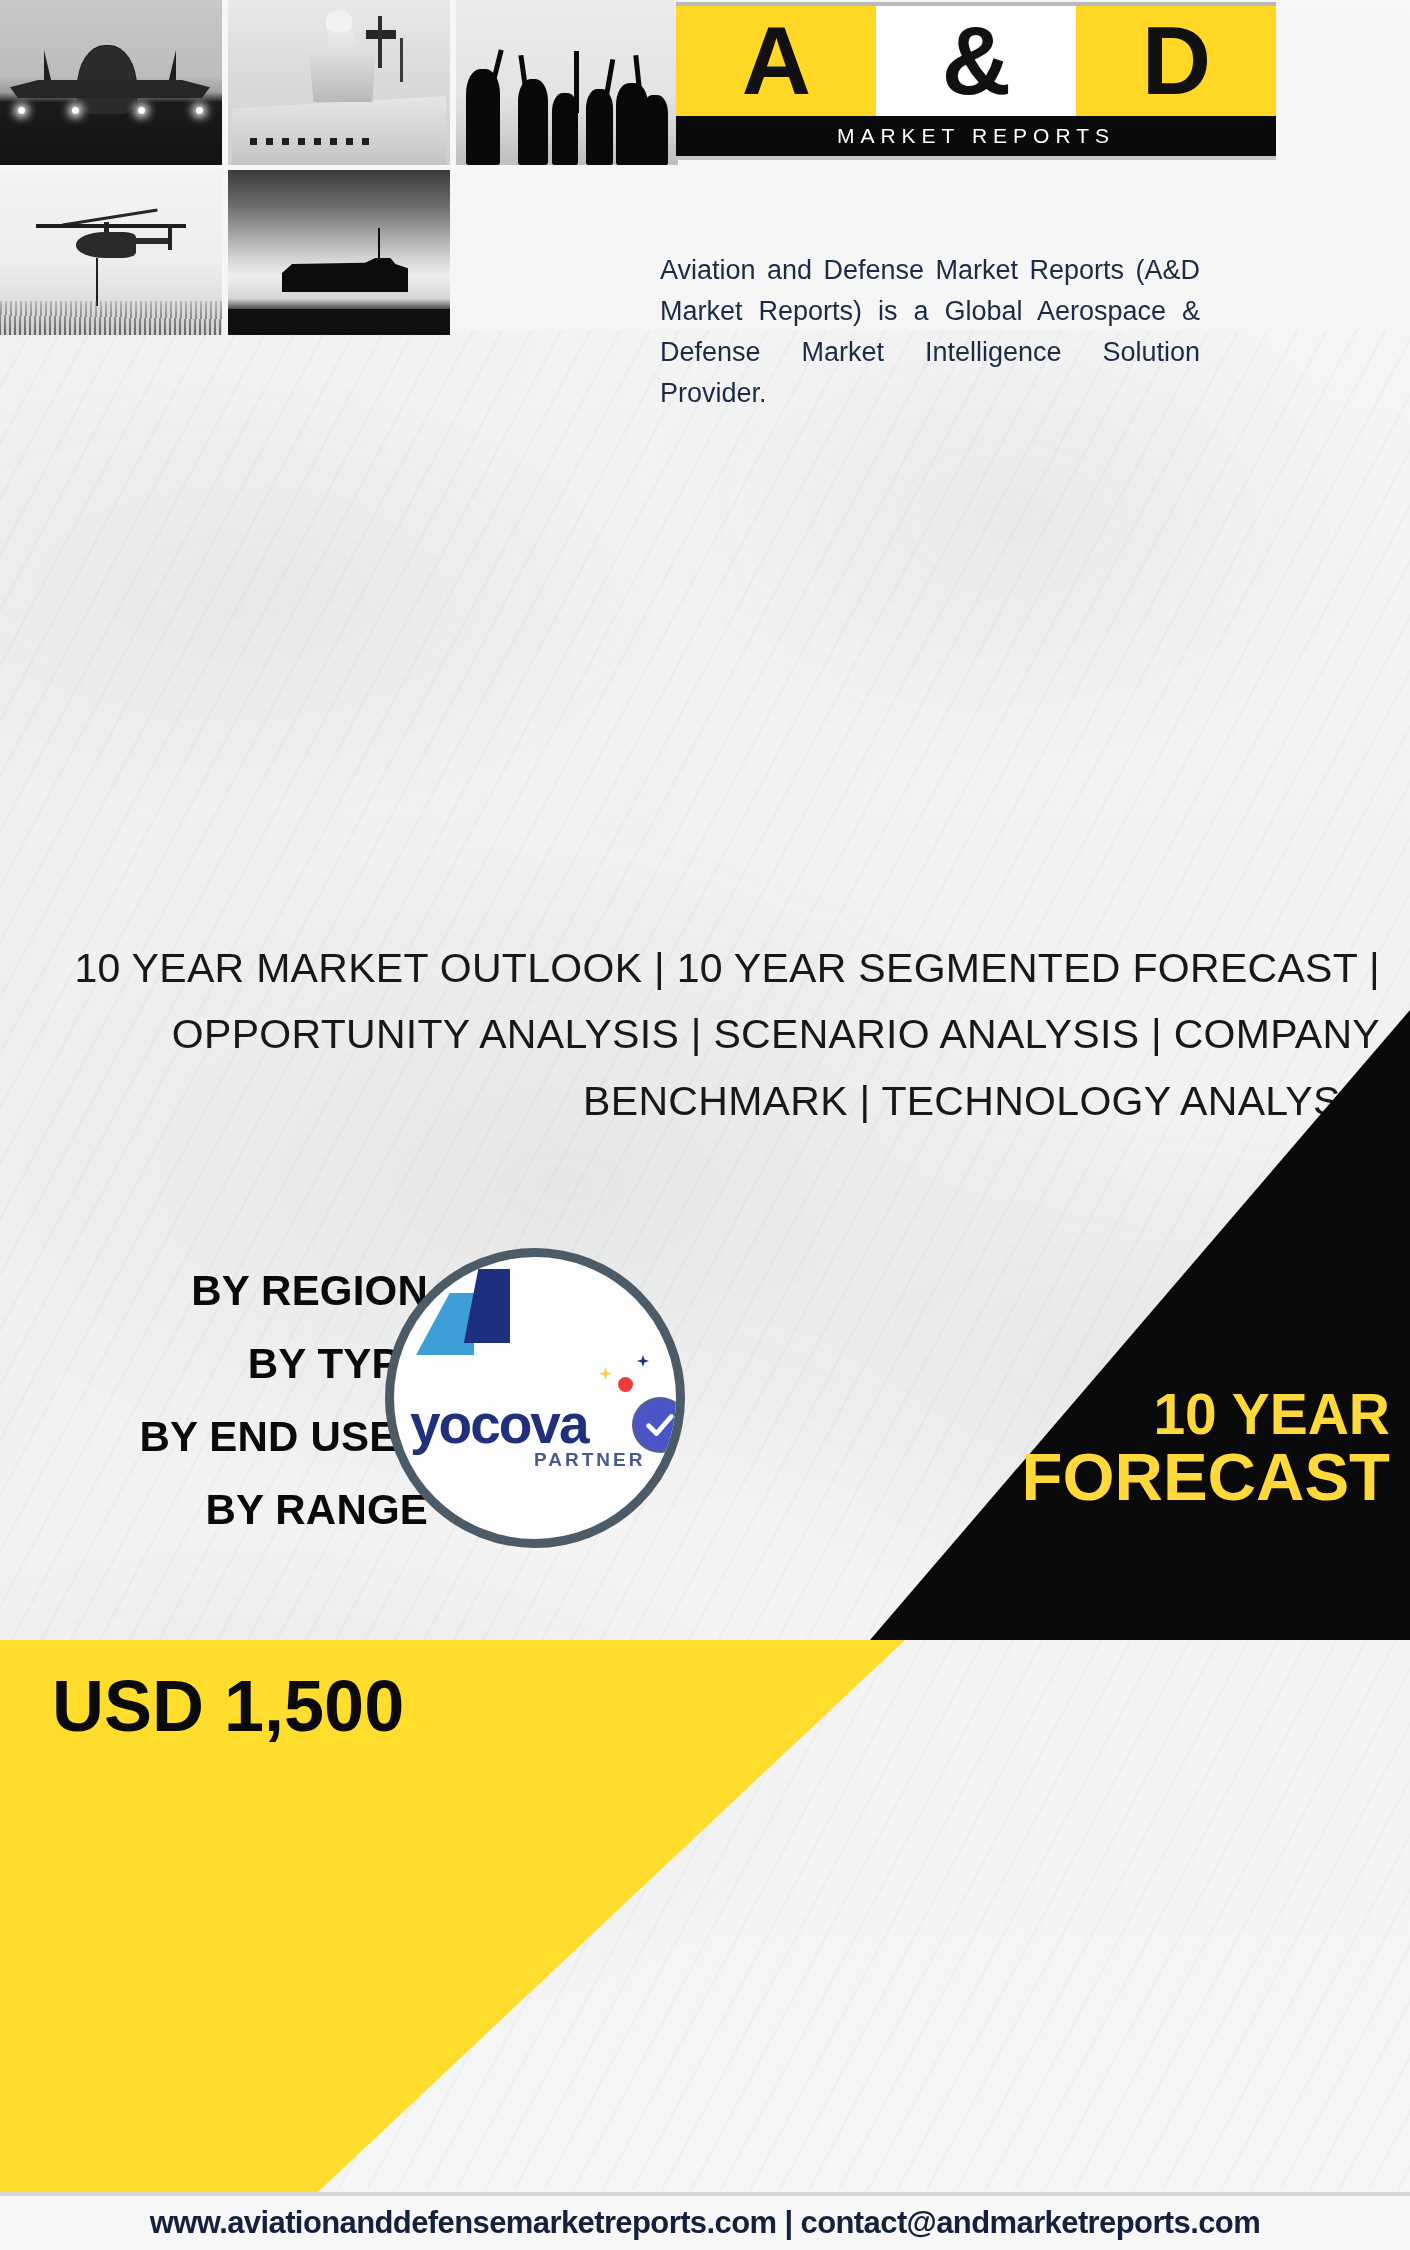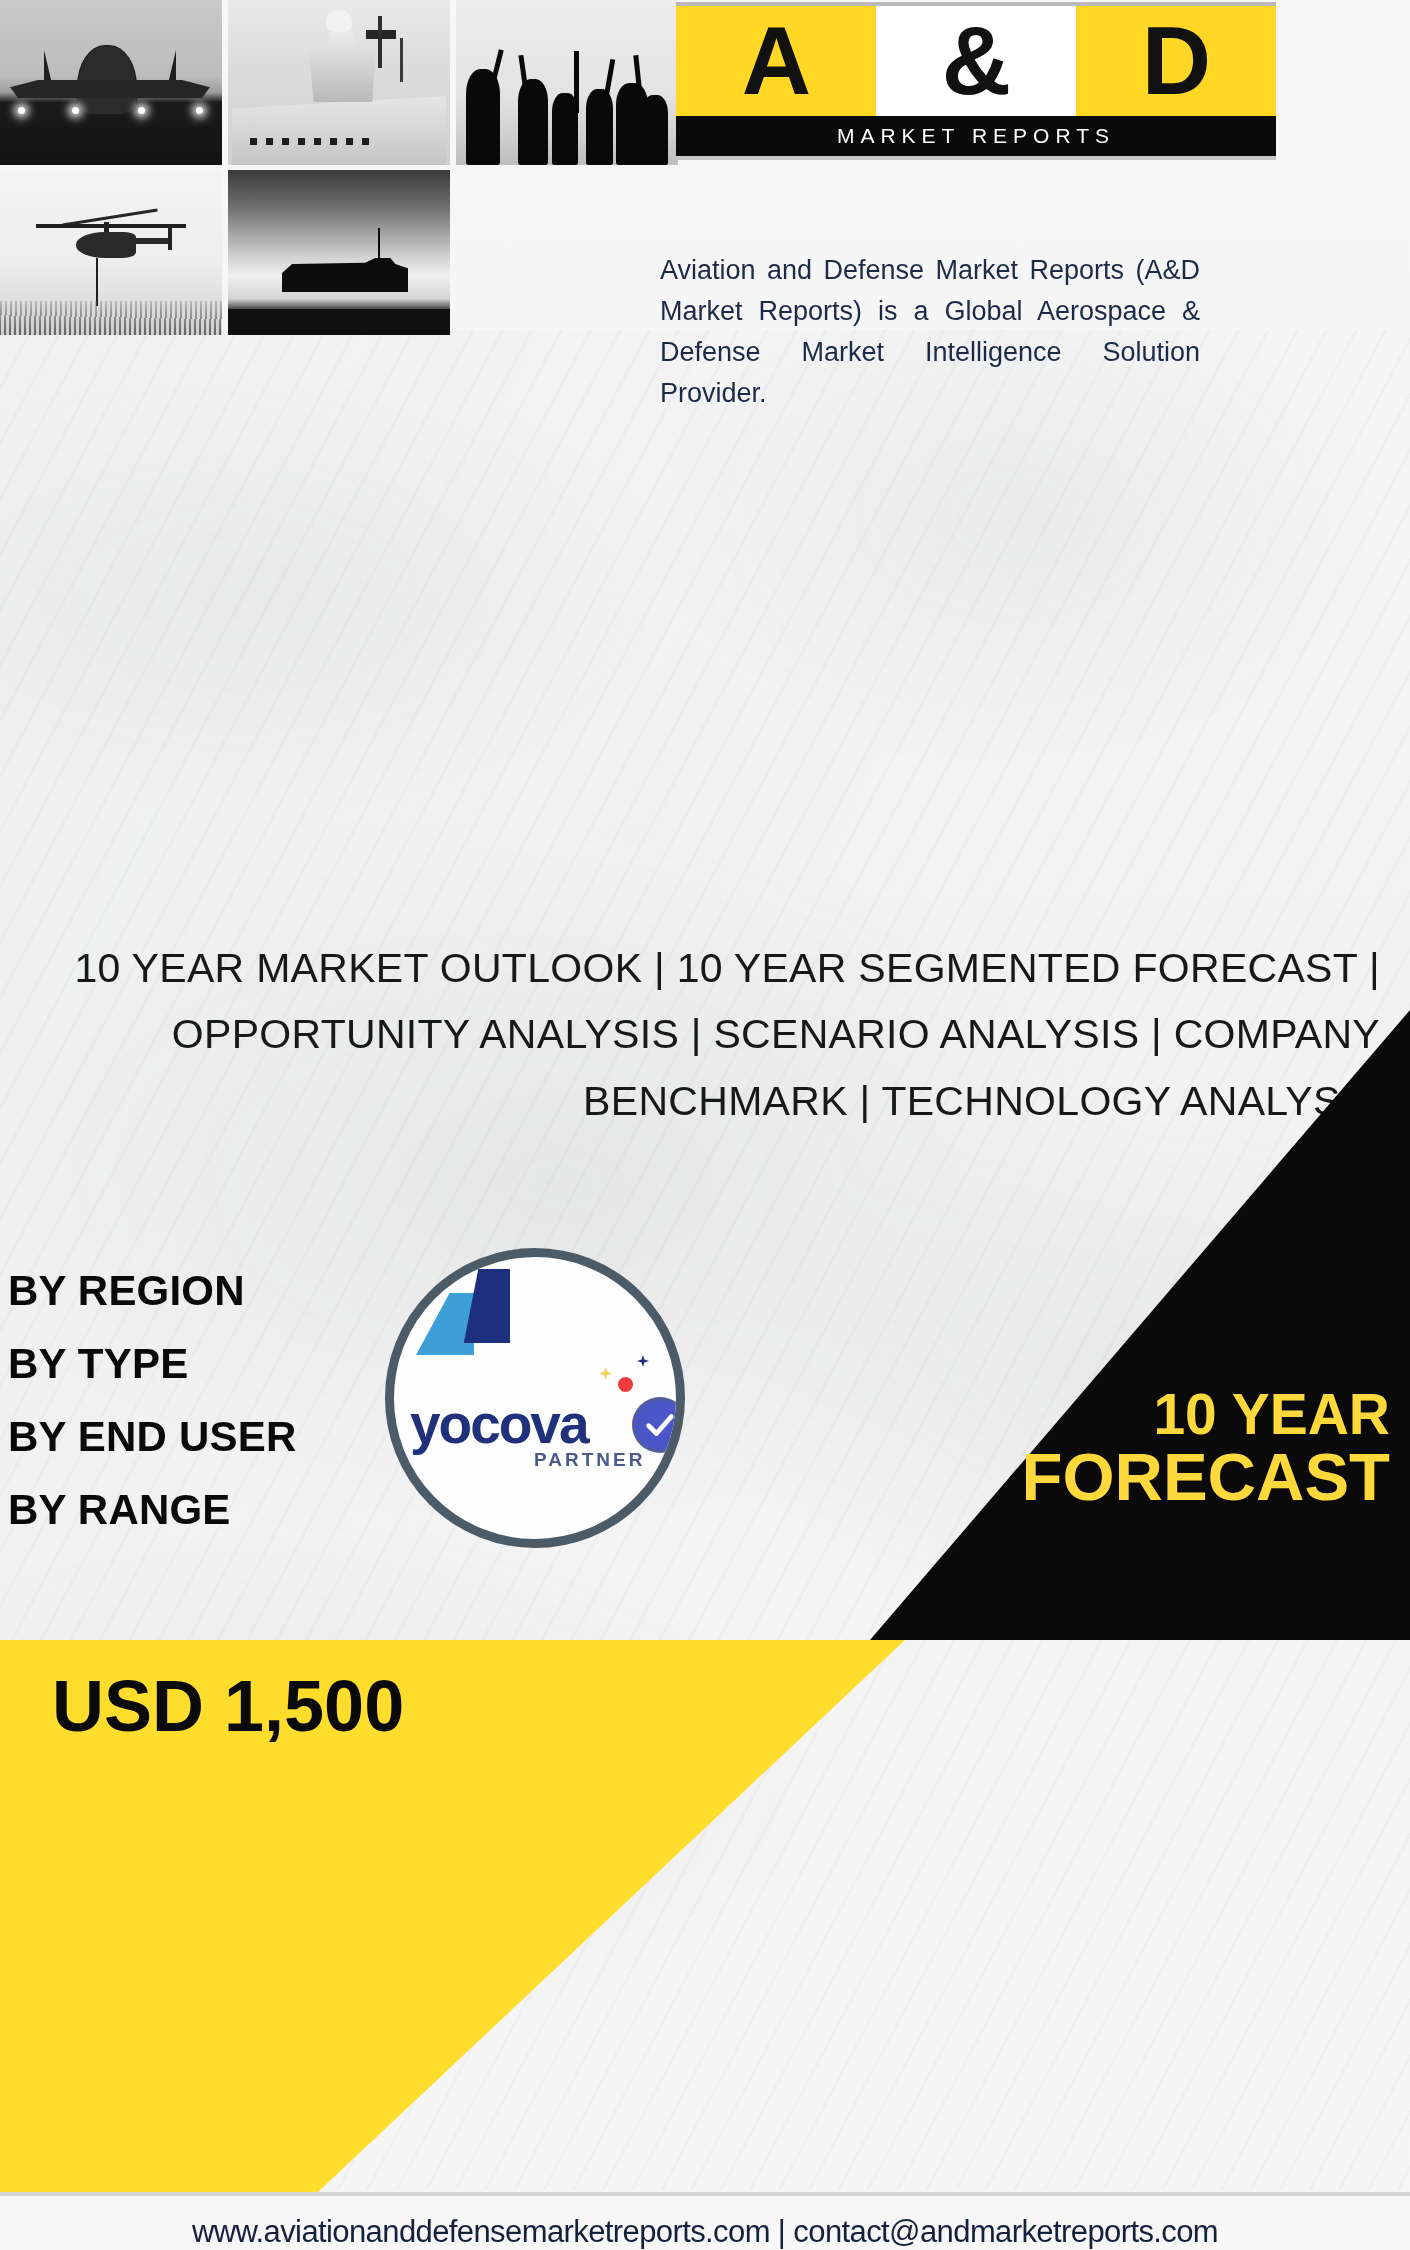--- a/index.html
+++ b/index.html
@@ -171,21 +171,21 @@
     pointer-events:none;
   }
   .price {
     position:absolute; left:52px; top:1665px; width:560px;
     font-size:72px; font-weight:700; color:#0a0a0a; letter-spacing:0px;
   }
 
   
   .segments { position:absolute; left:8px; top:1270px; width:420px; }
   .segments li { list-style:none; font-size:42px; font-weight:700; color:#0a0a0a;
-    line-height:1; margin-bottom:31px; letter-spacing:.2px; }
+    line-height:1; margin-bottom:31px; letter-spacing:.2px;text-align:right; }
 
   
   .yocova {
     position:absolute; left:385px; top:1248px; width:300px; height:300px;
     border-radius:50%; background:#fdfdfd;
     border:9px solid #4c5b68; overflow:hidden;
   }
   .yv-tri-dark { position:absolute; left:50px; top:12px; width:66px; height:86px;
     background:#1e2f7d; clip-path:polygon(52% 0,100% 0,100% 86%,30% 86%); }
   .yv-tri-light { position:absolute; left:22px; top:36px; width:58px; height:62px;
@@ -212,22 +212,22 @@
   .about-underline { height:7px; background:#FFDD2D; margin-top:8px; width:100%; }
   .about ul { margin:36px 0 0 46px; }
   .about li { font-size:32px; font-weight:700; color:#16254d;
     line-height:1.22; margin-bottom:6px; letter-spacing:.2px; }
 
   
   .footer-rule { position:absolute; left:0; top:2192px; width:1410px; height:4px; background:#d5d5d5; }
   .footer {
     position:absolute; left:0; top:2196px; width:1410px; height:54px;
     background:#f7f7f7;
-    display:flex; align-items:flex-end; justify-content:center;
-    font-size:31px; color:#14213d; letter-spacing:-.6px; font-weight:400;
+    display:flex; align-items:center; justify-content:center;
+    font-size:31px; color:#14213d; letter-spacing:-.6px; font-weight:700;
   }
 </style>
 </head>
 <body>
 
 <div id="poster">
 
   <div class="bg-watermark"></div>
   <div class="bg-streaks"></div>
 

